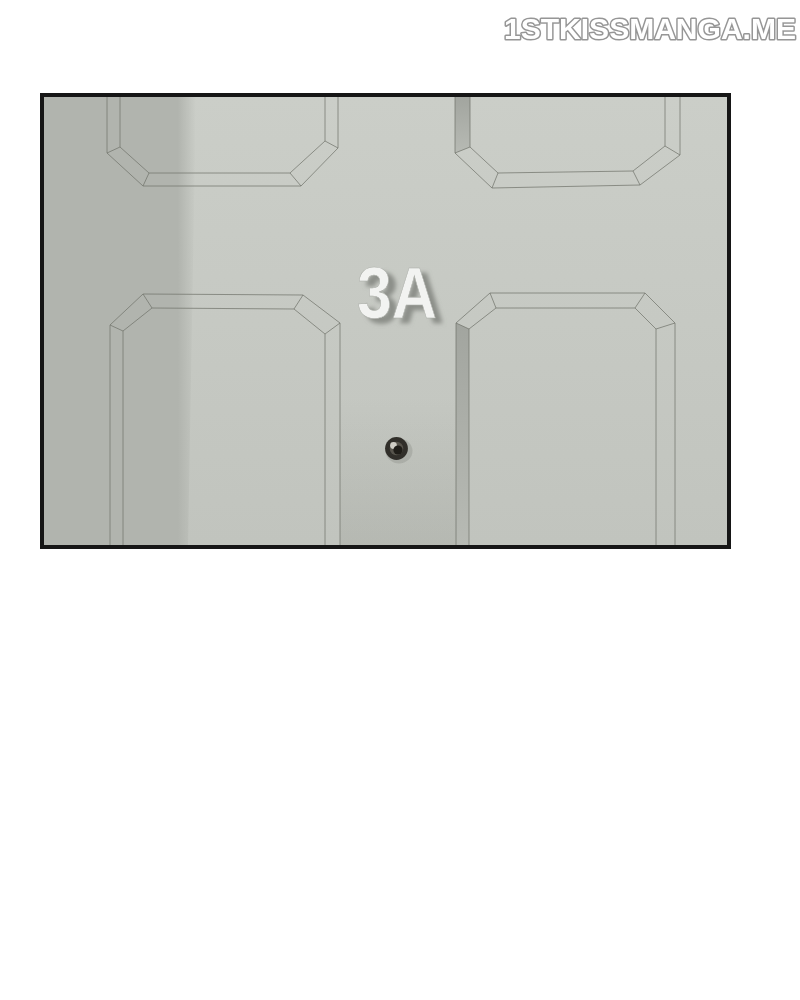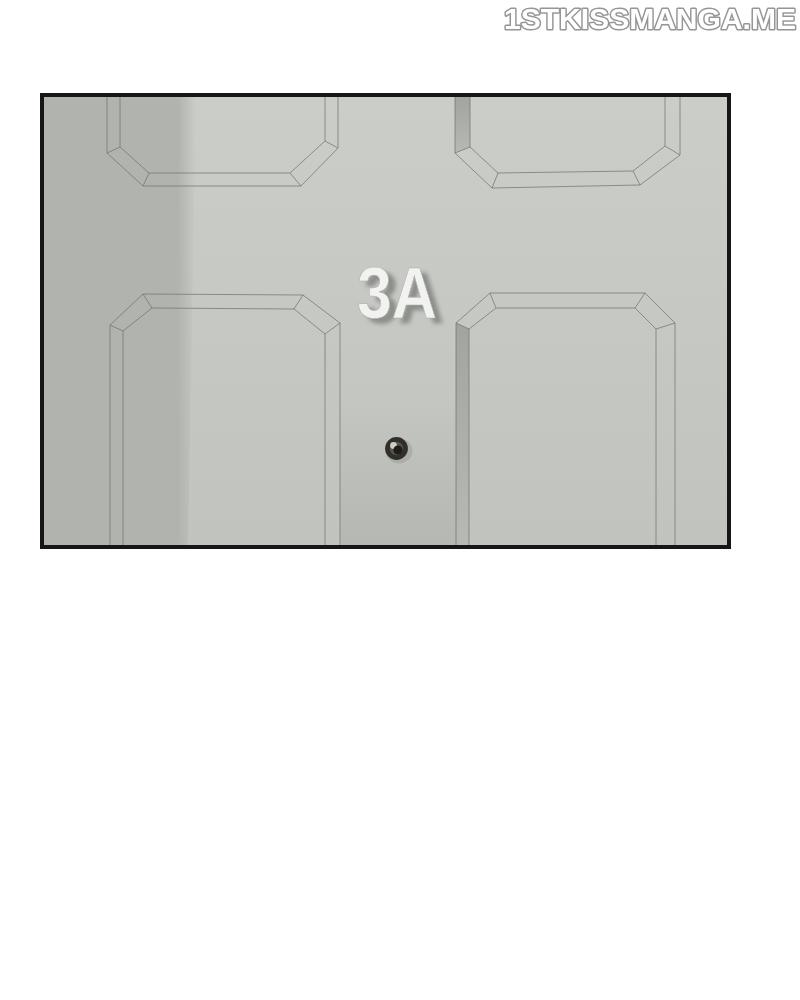--- a/index.html
+++ b/index.html
@@ -5,21 +5,21 @@
   html, body { margin: 0; padding: 0; }
   body {
     width: 800px; height: 1000px;
     background: #ffffff;
     position: relative;
     overflow: hidden;
     font-family: "Liberation Sans", sans-serif;
   }
   .watermark {
     position: absolute;
-    top: 4px; right: 3px;
+    top: 14px; right: 3px;
     width: 300px; height: 32px;
   }
   .comic-panel {
     position: absolute;
     left: 40px; top: 93px;
     width: 691px; height: 456px;
     border: 4px solid #161616;
     box-sizing: border-box;
     background: #c6c9c3;
   }

